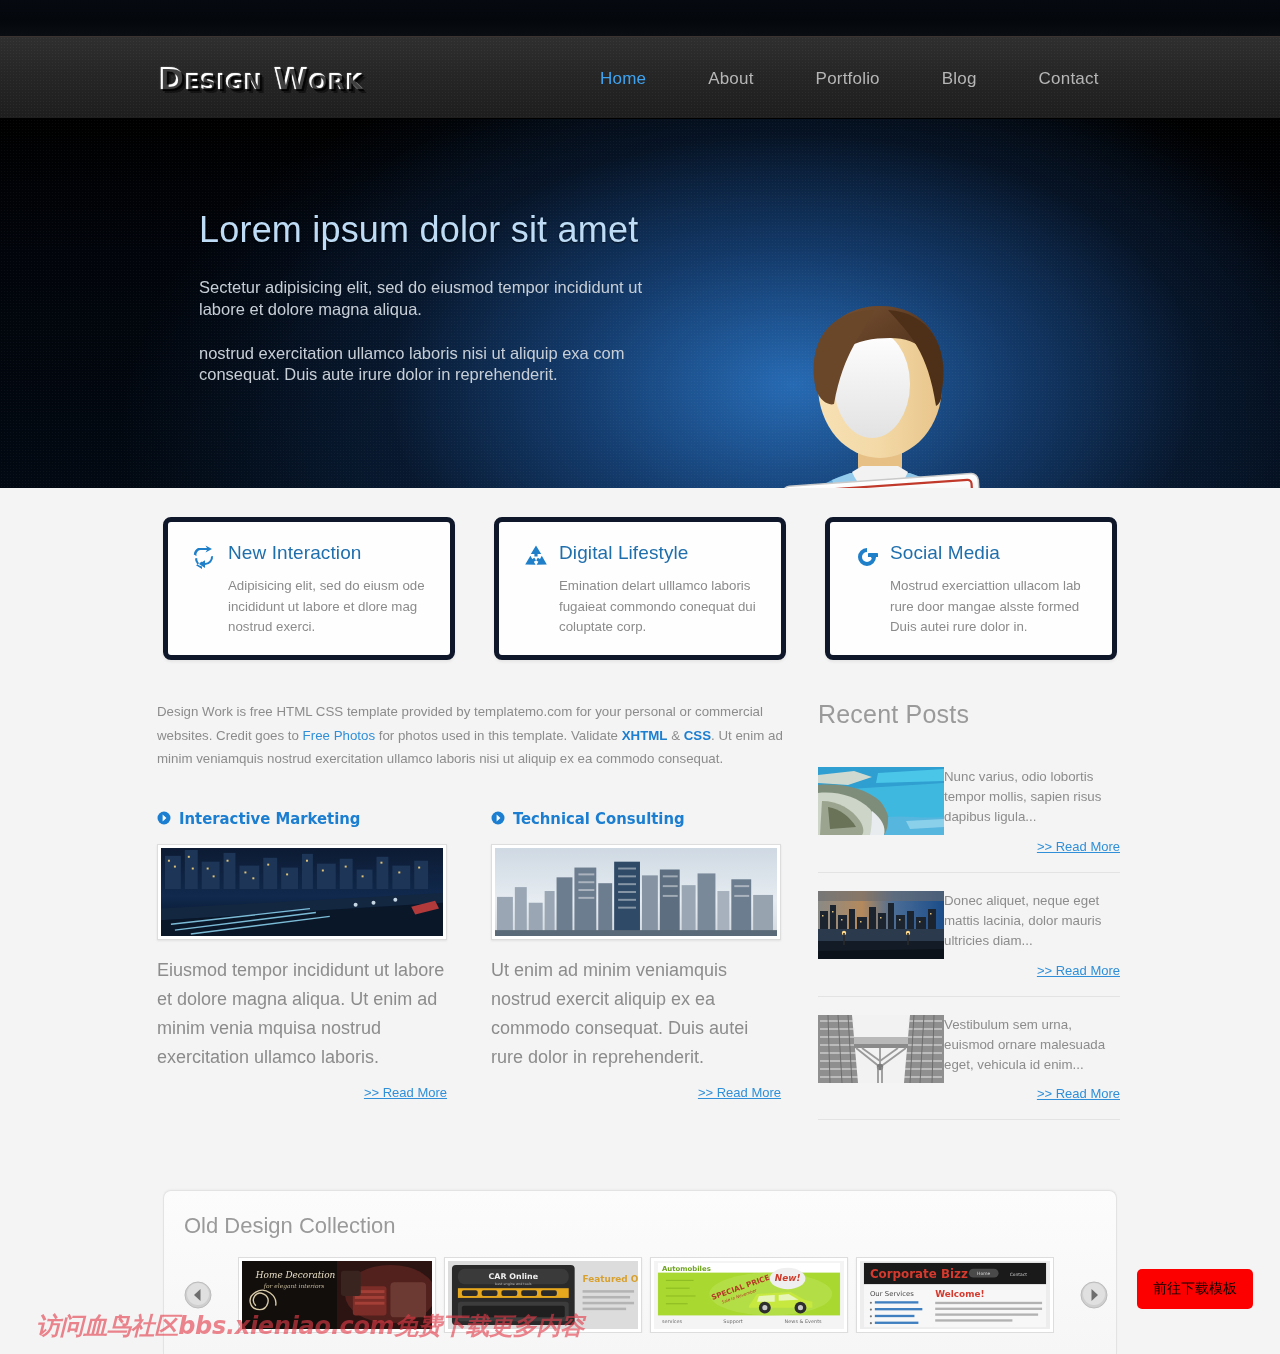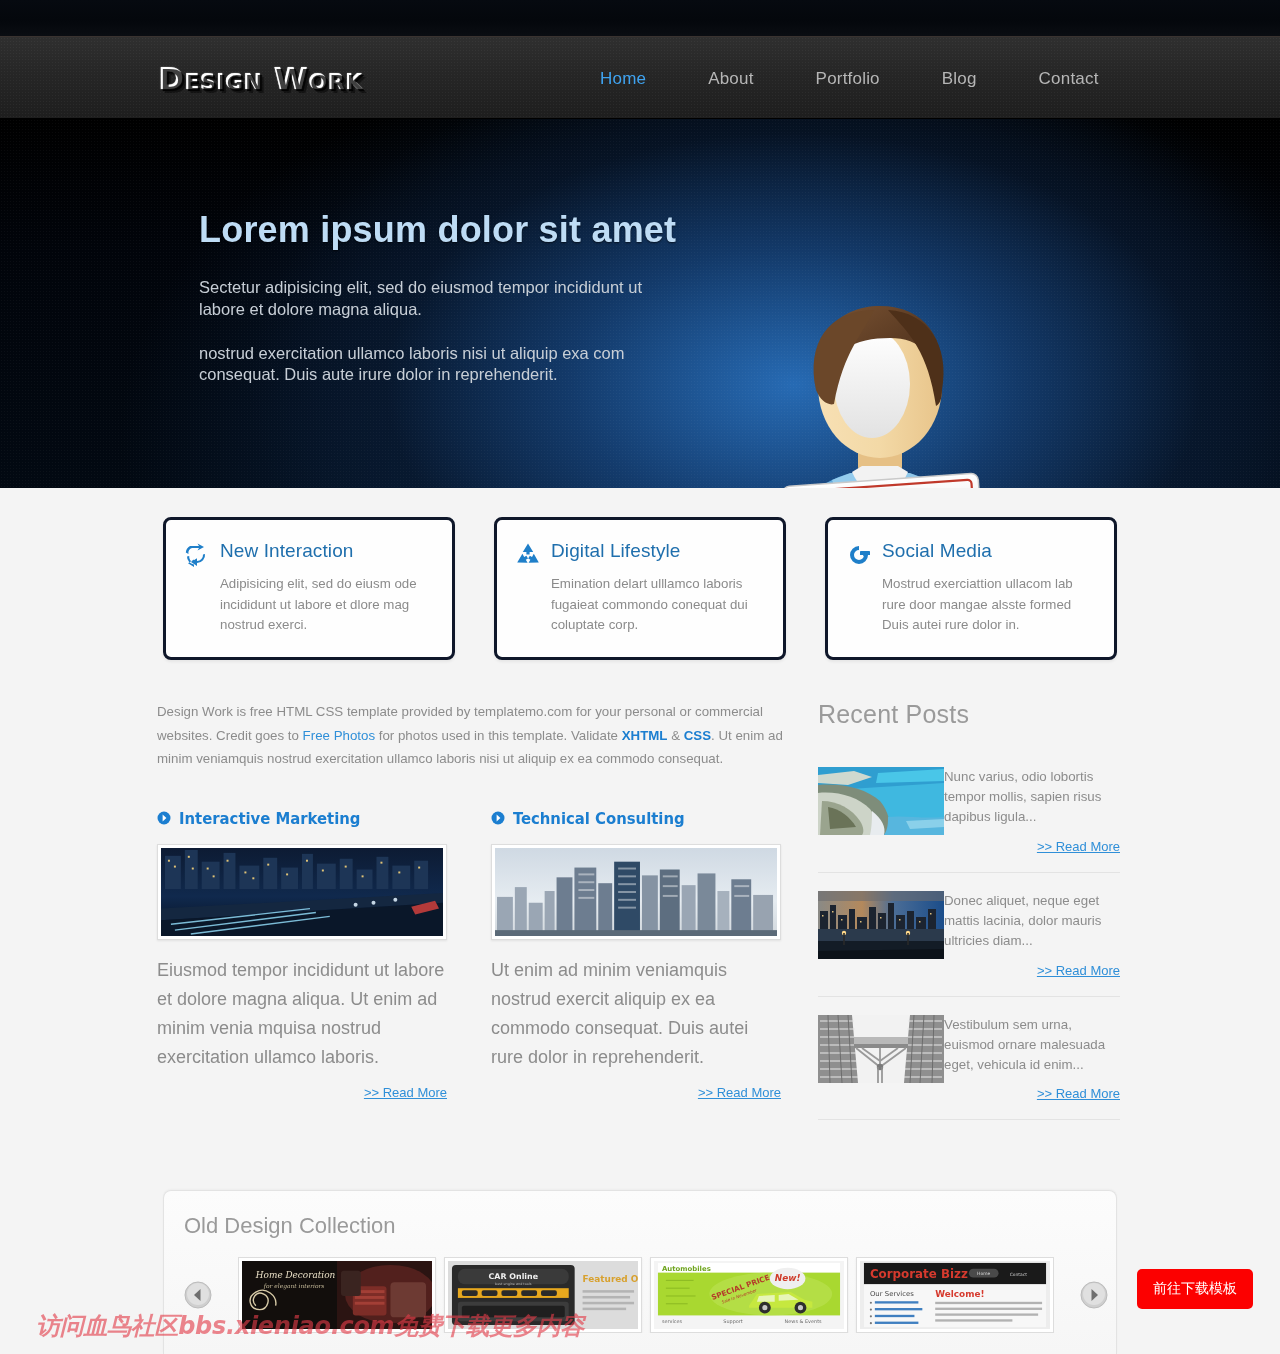--- a/index.html
+++ b/index.html
@@ -61,35 +61,35 @@
       radial-gradient(900px 560px at 60% 85%, rgba(18,56,105,.8) 0%, rgba(0,0,0,0) 72%),
       linear-gradient(180deg,#000000 0%,#01040a 35%,#020912 100%);
   }
   .hero:after{
     content:""; position:absolute; inset:0;
     background-image: radial-gradient(rgba(255,255,255,.035) 0.6px, transparent 0.7px);
     background-size: 3px 3px;
   }
   .hero-copy { position:absolute; left:199px; top:90px; width:490px; z-index:3; }
   .hero-title {
-    font-size: 36px; font-weight: bold; color:#bedcf5; letter-spacing:.2px;
+    font-size: 36px; font-weight: normal; color:#bedcf5; letter-spacing:.2px;
     margin-bottom: 26px; text-shadow: 0 1px 2px rgba(0,0,0,.6);
   }
   .hero-p { font-size: 16.5px; line-height: 1.32; color:#c7ced6; margin-bottom:22px; }
   
   .mascot { position:absolute; left:770px; top:175px; width:220px; height:275px; z-index:3; }
 
   
   .features { position:absolute; top:517px; left:163px; width:954px;
               display:flex; justify-content:space-between; }
   .card {
     width: 292px; height: 143px; background:#fefefe;
-    border:3px solid #0f172a; border-radius:8px;
+    border:5px solid #0f172a; border-radius:8px;
     box-shadow: 0 2px 3px rgba(0,0,0,.06);
-    padding: 20px 22px 0 18px; position:relative;
+    padding: 20px 22px 0 24px; position:relative;
   }
   .card-head { display:flex; align-items:flex-start; gap:10px; }
   .card-icon { width:26px; height:26px; flex:0 0 26px; margin-top:2px; }
   .card-title { font-size:19px; color:#1f6fad; font-weight:normal; letter-spacing:.1px; }
   .card-text { margin-left:36px; margin-top:6px; font-size:13.3px; line-height:1.55; color:#8b8b8b; }
 
   
   .content { position:absolute; top:700px; left:0; width:100%; }
   .left-col { position:absolute; left:157px; top:0; width:645px; }
   .sec-h {
@@ -143,21 +143,21 @@
   
   .watermark {
     position:absolute; left:36px; top:1310px; z-index:40;
     font-family:"DejaVu Sans", sans-serif;
     font-size:24px; font-weight:bold; font-style:italic;
     color: rgba(226,60,72,.62);
     white-space:nowrap; letter-spacing:-.3px;
   }
   .dl-btn {
     position:absolute; left:1137px; top:1269px; z-index:45;
-    background:#fc0000; color:#ffffff; border:none; border-radius:5px;
+    background:#fc0000; color:#000000; border:none; border-radius:5px;
     padding:11px 16px; font-size:14px; cursor:pointer;
     font-family:"DejaVu Sans","Liberation Sans",sans-serif;
   }
 </style>
 </head>
 <body>
 
 <div class="page">
 
   <div class="topstrip"></div>

